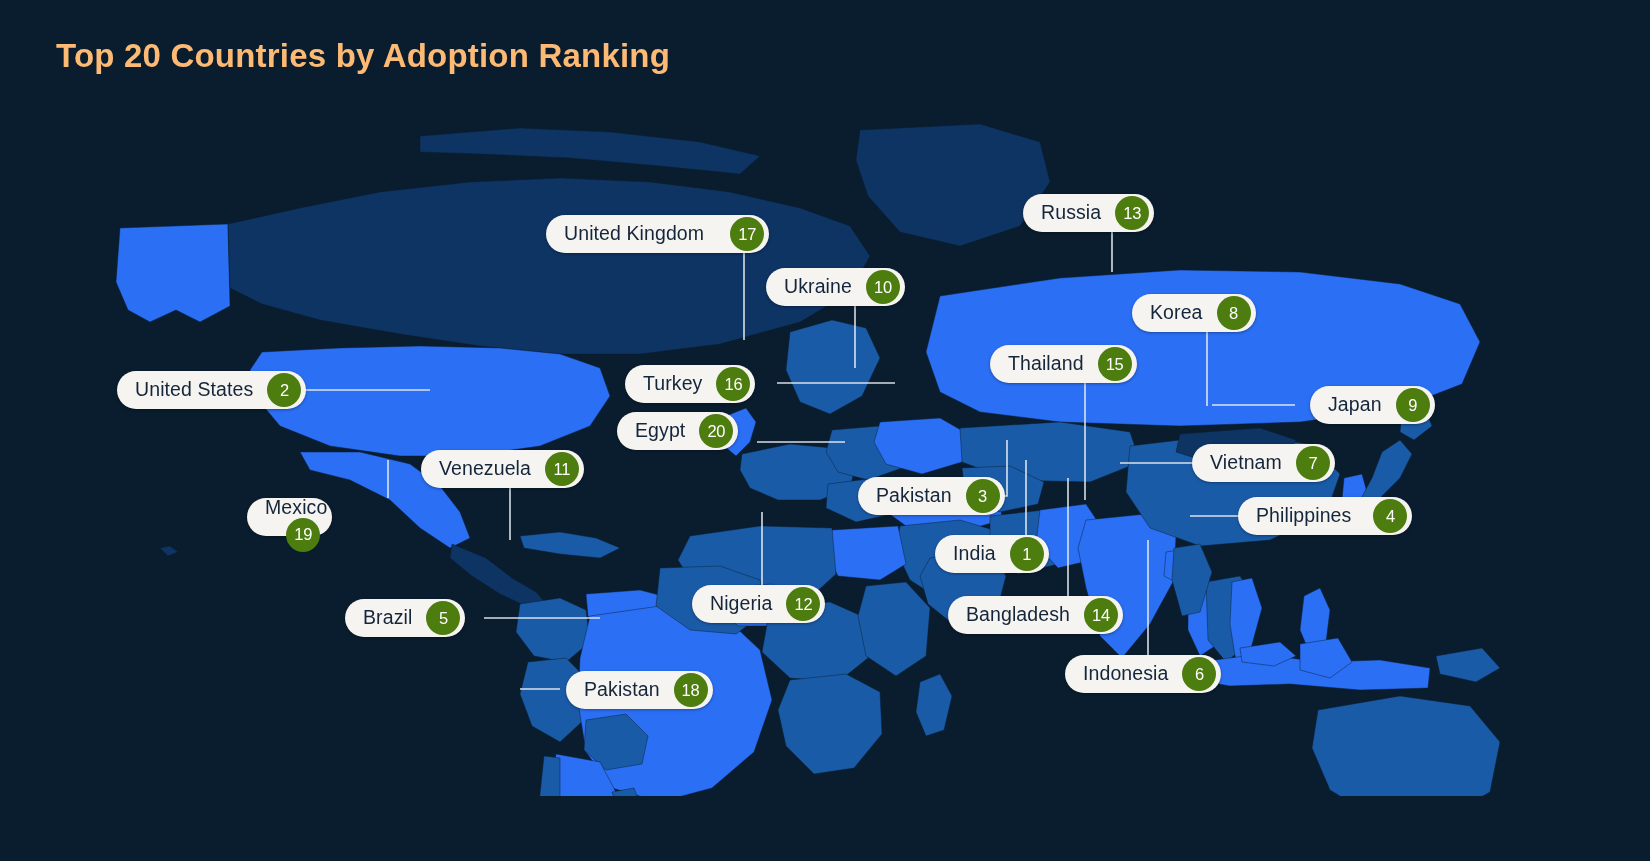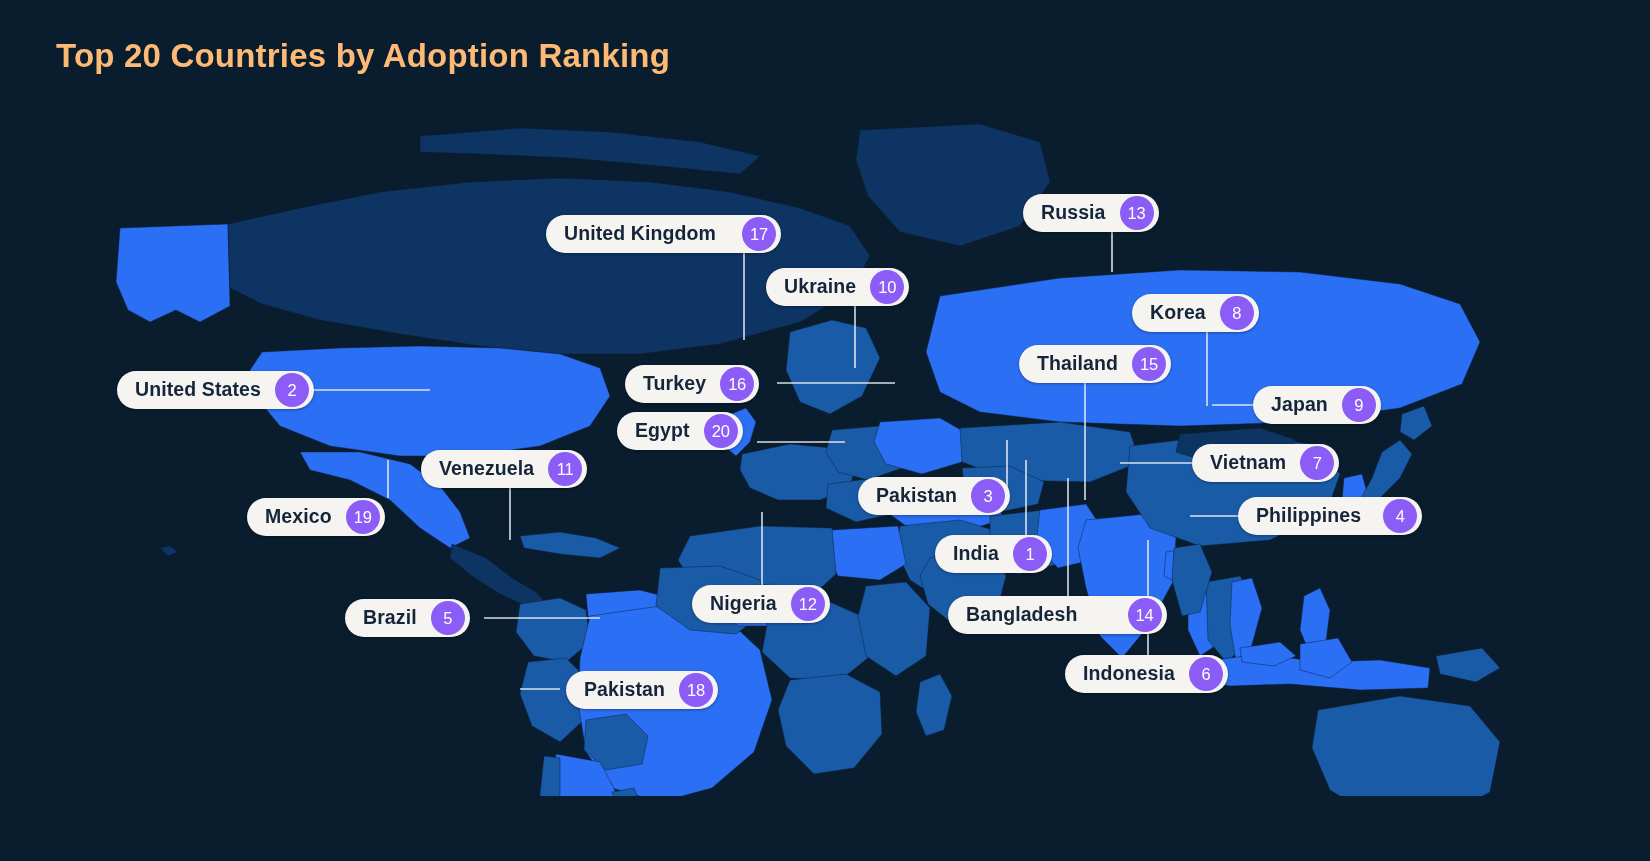--- a/index.html
+++ b/index.html
@@ -38,28 +38,28 @@
   
   .pill {
     position:absolute; z-index:30;
     display:flex; align-items:center;
     height:38px; padding:0 5px 0 18px;
     background:#f5f4f1; border-radius:19px;
     box-shadow:0 1px 3px rgba(0,0,0,.35);
     white-space:nowrap;
   }
   .pill-label {
-    font-size:19.5px; color:#15253a; font-weight:700;
+    font-size:19.5px; color:#15253a; font-weight:400;
     letter-spacing:.1px; line-height:1;
   }
   .pill-badge {
     margin-left:14px;
     width:34px; height:34px; flex:0 0 34px;
     border-radius:50%;
-    background:#8b5cf6;
+    background:#4d7c0f;
     color:#ffffff; font-size:16.5px; font-weight:500;
     display:flex; align-items:center; justify-content:center;
     letter-spacing:-.2px;
   }
 </style>
 </head>
 <body>
 
 <div id="stage">
 
@@ -188,61 +188,61 @@
         <span class="pill-badge">6</span>
       </div>
       <div class="pill" style="left: 1192px; top: 444px;">
         <span class="pill-label">Vietnam</span>
         <span class="pill-badge">7</span>
       </div>
       <div class="pill" style="left: 1132px; top: 294px;">
         <span class="pill-label">Korea</span>
         <span class="pill-badge">8</span>
       </div>
-      <div class="pill" style="left: 1253px; top: 386px;">
+      <div class="pill" style="left: 1310px; top: 386px;">
         <span class="pill-label">Japan</span>
         <span class="pill-badge">9</span>
       </div>
       <div class="pill" style="left: 766px; top: 268px;">
         <span class="pill-label">Ukraine</span>
         <span class="pill-badge">10</span>
       </div>
       <div class="pill" style="left: 421px; top: 450px;">
         <span class="pill-label">Venezuela</span>
         <span class="pill-badge">11</span>
       </div>
       <div class="pill" style="left: 692px; top: 585px;">
         <span class="pill-label">Nigeria</span>
         <span class="pill-badge">12</span>
       </div>
       <div class="pill" style="left: 1023px; top: 194px;">
         <span class="pill-label">Russia</span>
         <span class="pill-badge">13</span>
       </div>
-      <div class="pill" style="left: 948px; top: 596px; gap: 36px;">
+      <div class="pill" style="left: 948px; top: 596px;">
         <span class="pill-label">Bangladesh</span>
         <span class="pill-badge">14</span>
       </div>
-      <div class="pill" style="left: 990px; top: 345px; margin-left: 29px;">
+      <div class="pill" style="left: 990px; top: 345px;">
         <span class="pill-label">Thailand</span>
         <span class="pill-badge">15</span>
       </div>
       <div class="pill" style="left: 625px; top: 365px;">
         <span class="pill-label">Turkey</span>
         <span class="pill-badge">16</span>
       </div>
       <div class="pill" style="left: 546px; top: 215px; gap: 12px;">
         <span class="pill-label">United Kingdom</span>
         <span class="pill-badge">17</span>
       </div>
       <div class="pill" style="left: 566px; top: 671px;">
         <span class="pill-label">Pakistan</span>
         <span class="pill-badge">18</span>
       </div>
-      <div class="pill" style="left: 247px; top: 498px;">
+      <div class="pill" style="left: 247px; top: 498px; flex-direction: column;">
         <span class="pill-label">Mexico</span>
         <span class="pill-badge">19</span>
       </div>
       <div class="pill" style="left: 617px; top: 412px;">
         <span class="pill-label">Egypt</span>
         <span class="pill-badge">20</span>
       </div>
     </div>
 
 </div>

